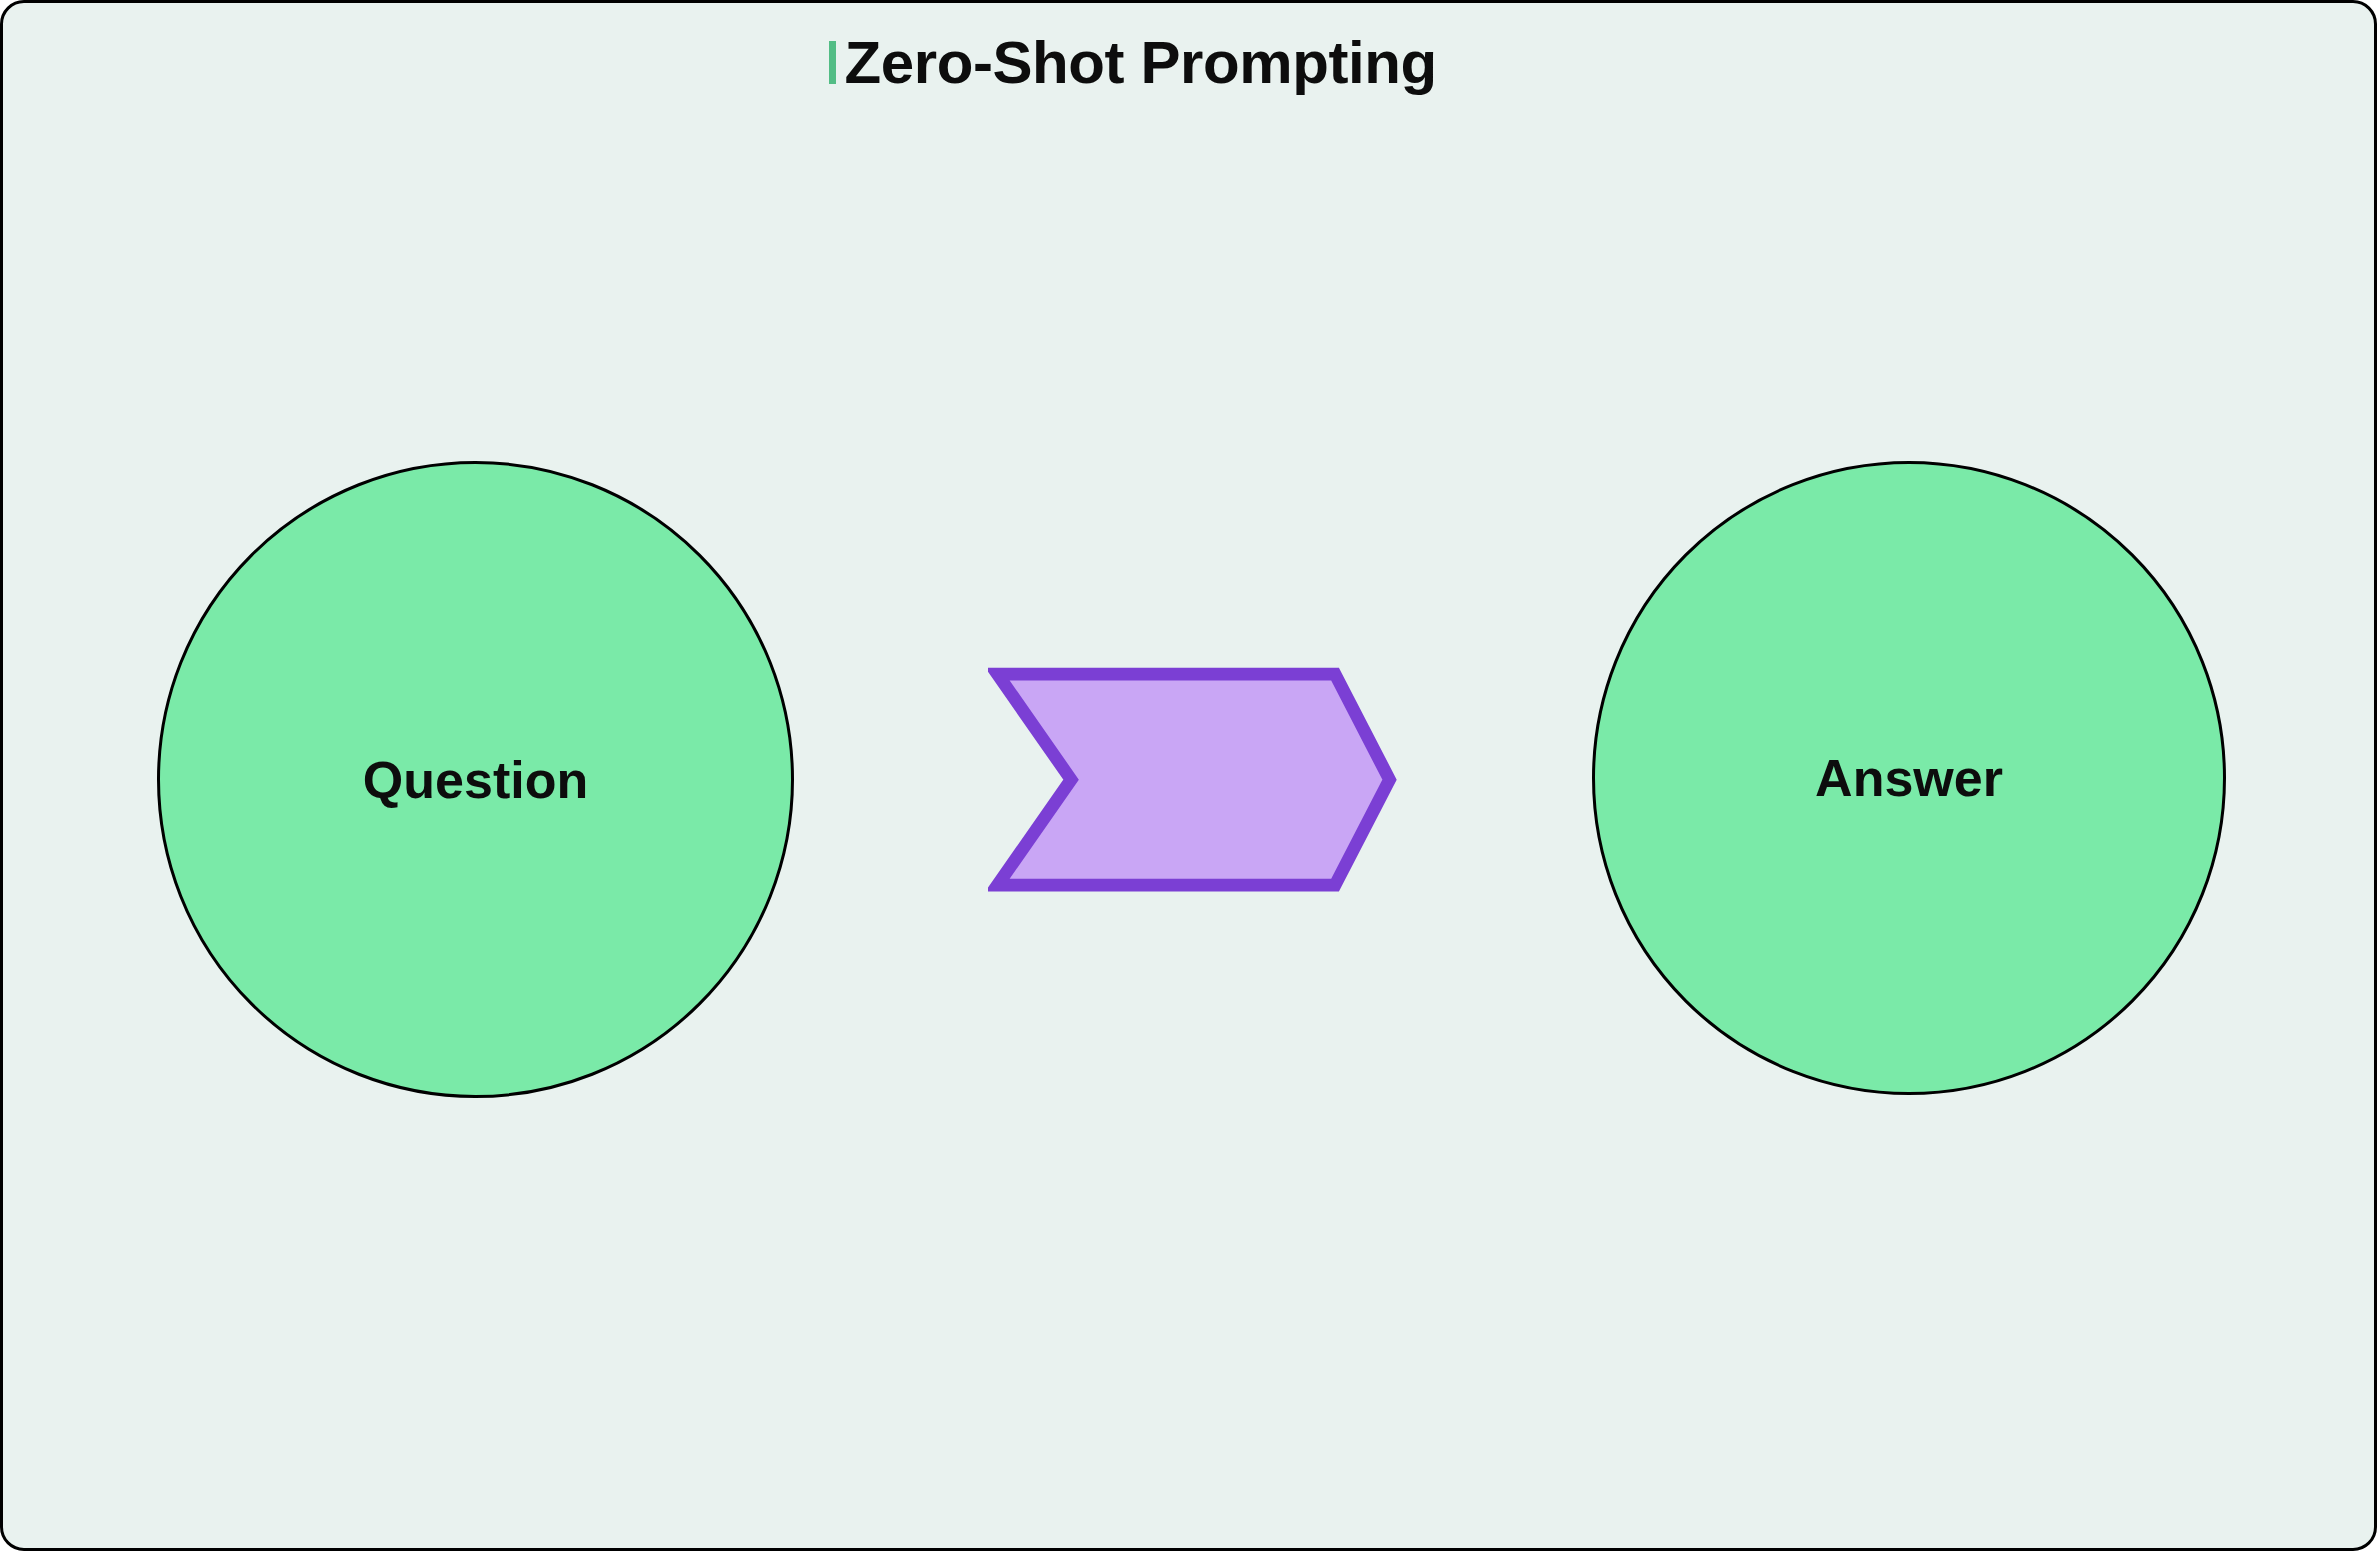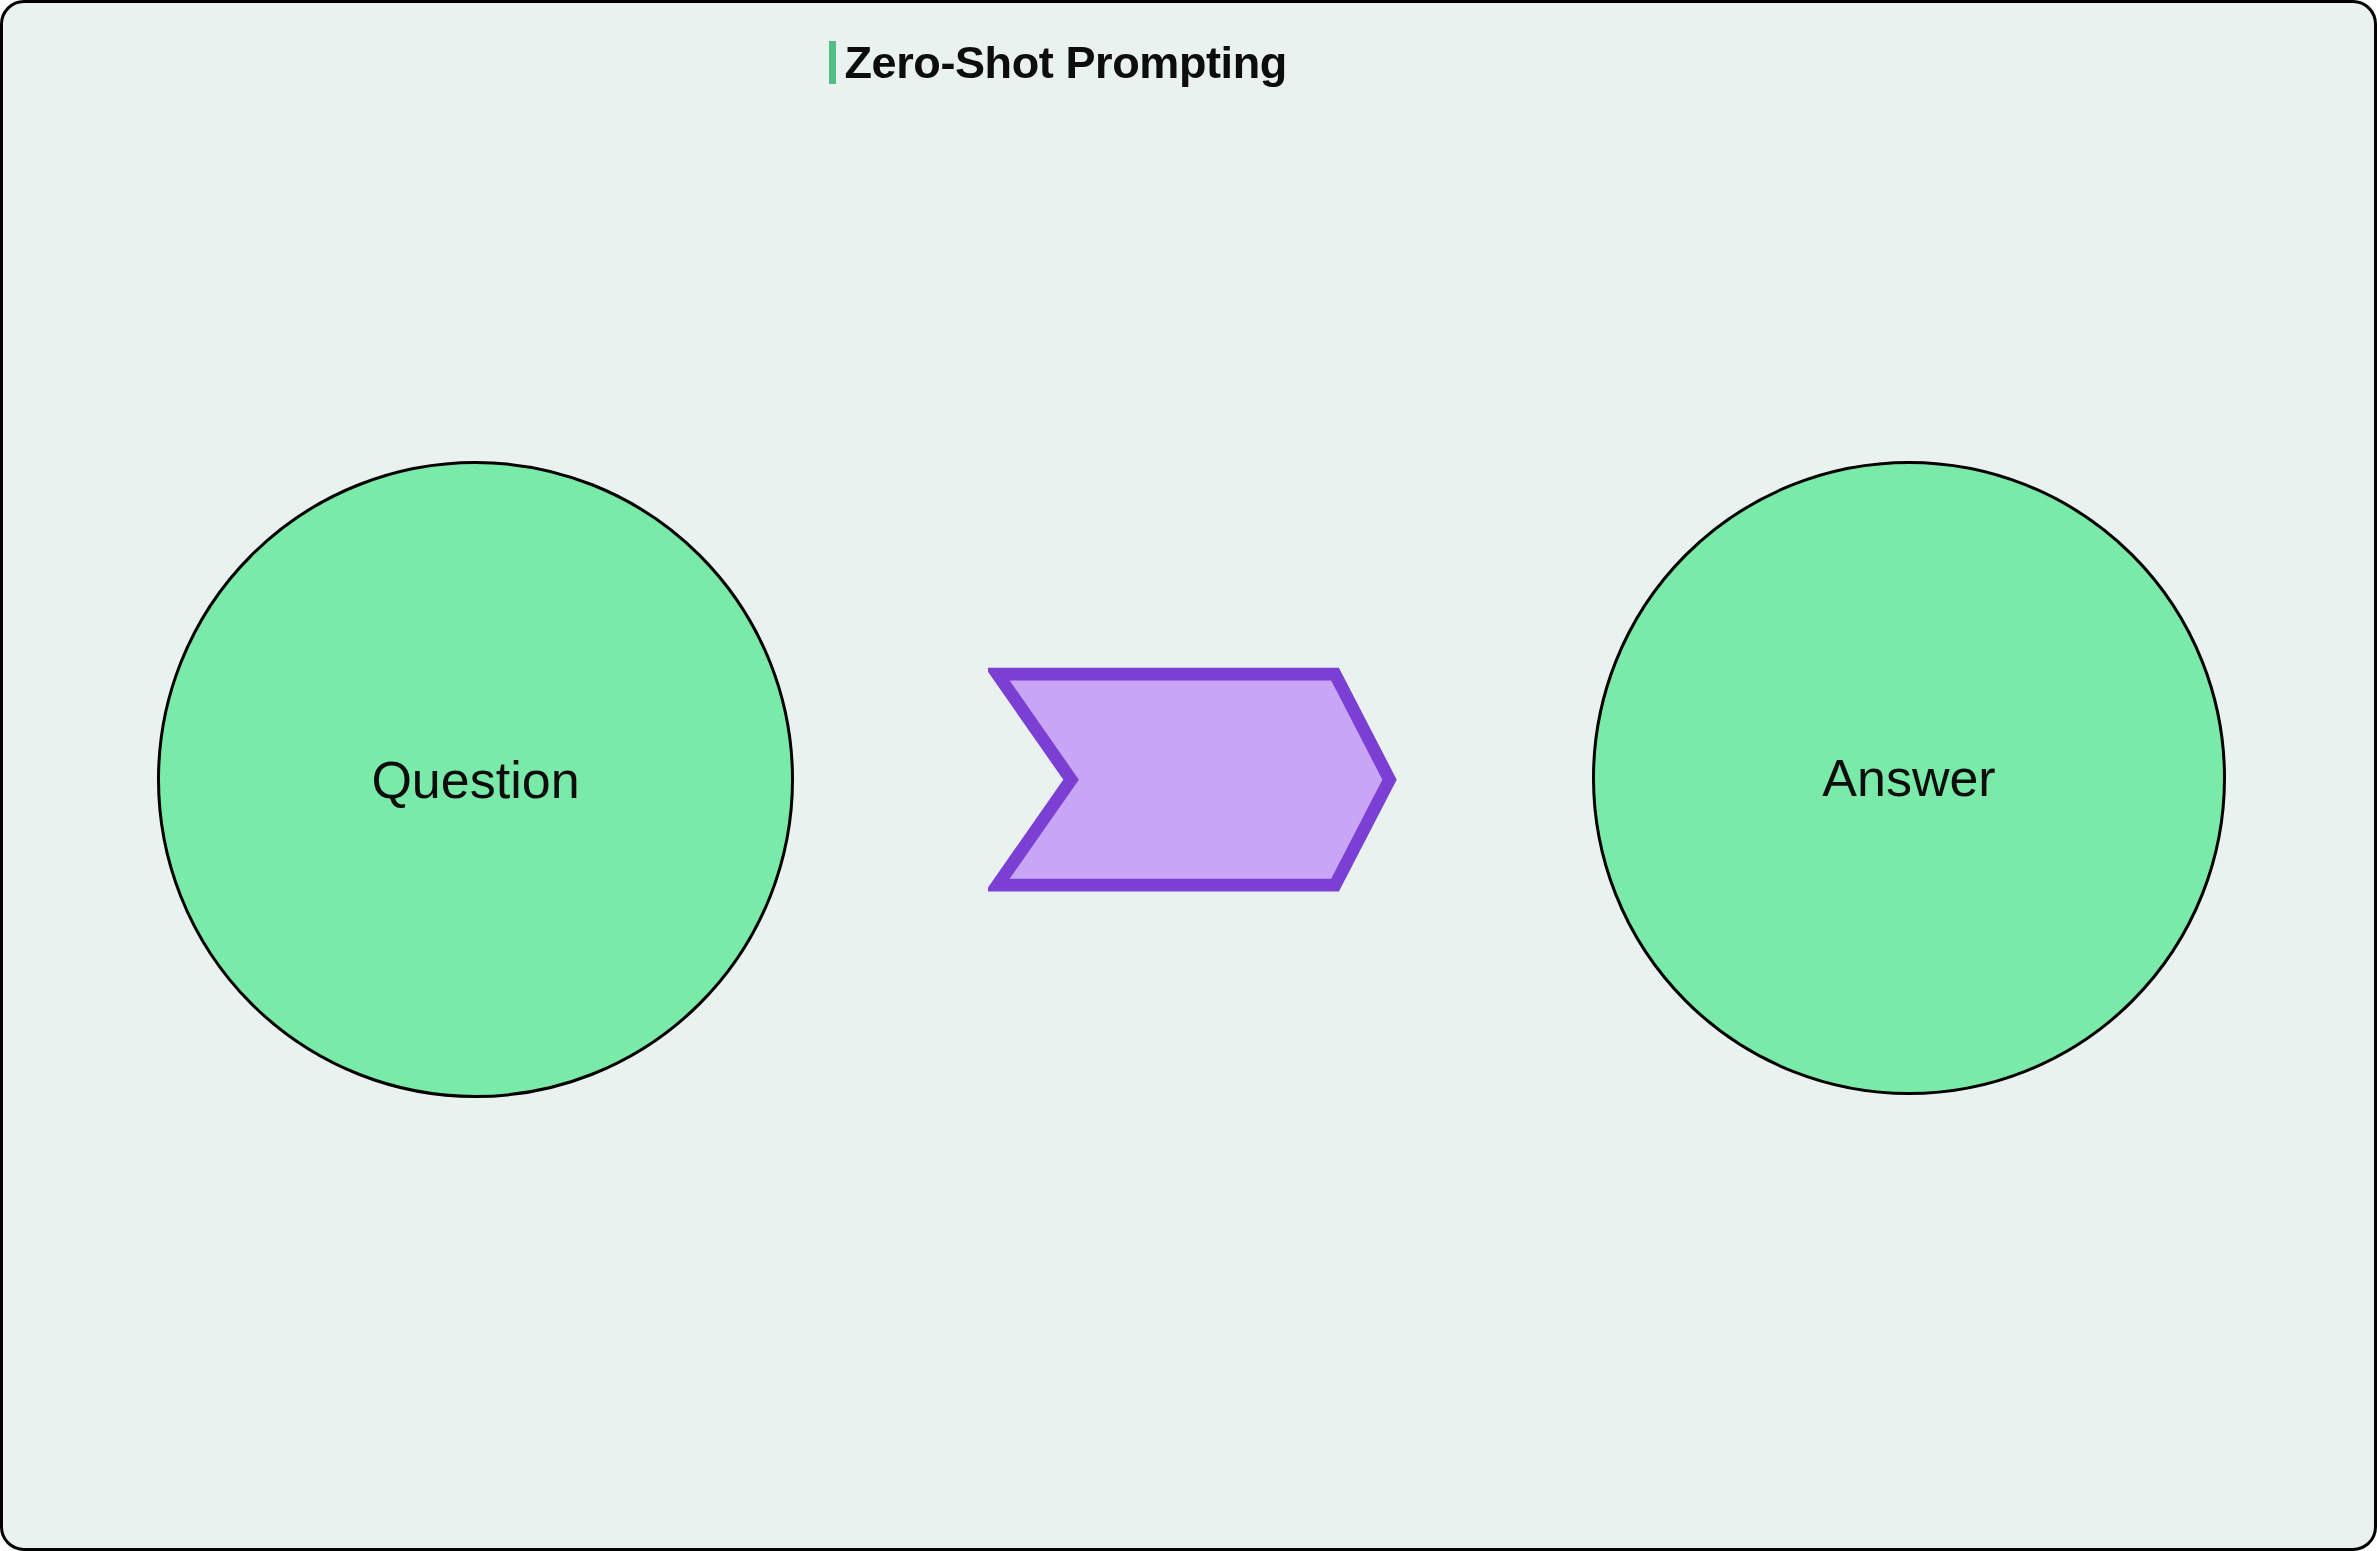--- a/index.html
+++ b/index.html
@@ -35,21 +35,21 @@
     height: 51px;
   }
   #title-accent-bar {
     width: 7px;
     height: 43px;
     background: #52bd85;
     flex: 0 0 auto;
   }
   #title-text {
     margin-left: 8.5px;
-    font-size: 45px;
+    font-size: 60px;
     font-weight: bold;
     color: #0d0d0d;
     letter-spacing: -0.4px;
     line-height: 1;
     white-space: nowrap;
   }
 
   
   #diagram-layer {
     position: absolute;
@@ -64,21 +64,21 @@
     border-radius: 50%;
     background: #7aeaa8;
     border: 3.5px solid #000000;
     box-sizing: border-box;
     display: flex;
     align-items: center;
     justify-content: center;
   }
   .node-label {
     font-size: 52px;
-    font-weight: normal;
+    font-weight: bold;
     color: #0d0d0d;
     line-height: 1;
     white-space: nowrap;
   }
 
   #question-node {
     left: 154px;
     top: 458px;
     width: 637px;
     height: 637px;

